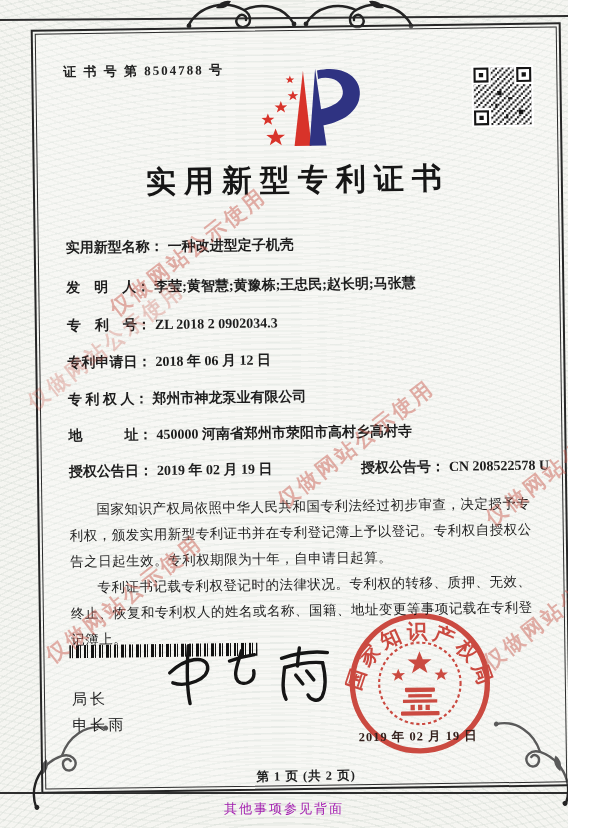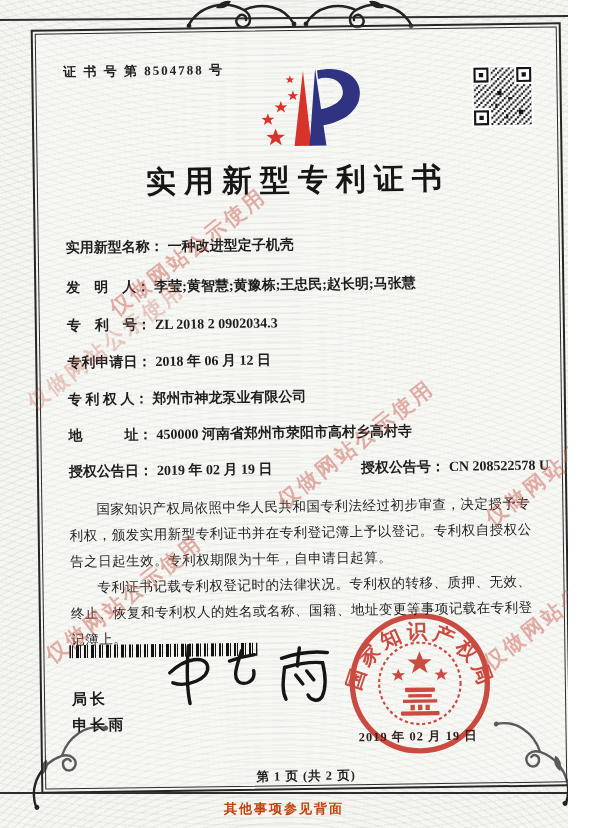--- a/index.html
+++ b/index.html
@@ -31,30 +31,30 @@
   .row{position:absolute;left:30px;right:26px;font-size:14px;font-weight:700;color:#1d1d1d;white-space:nowrap;}
   .row .lbl{display:inline-block;}
   .row .val{margin-left:4px;}
   .pair2{position:absolute;left:292px;top:0;}
   .body-text{position:absolute;left:30px;top:466px;width:468px;font-size:13.5px;line-height:1.92;
              color:#1f1f1f;font-weight:500;}
   .body-text p{margin:0;text-indent:2em;letter-spacing:.5px;}
   .barcode{position:absolute;left:28px;top:614px;width:188px;height:13px;
     background:repeating-linear-gradient(90deg,#121212 0 2px,transparent 2px 3px,#121212 3px 4px,
       transparent 4px 7px,#121212 7px 10px,transparent 10px 11px,#121212 11px 12px,transparent 12px 15px);}
-  .director{position:absolute;left:30px;top:656px;font-size:15px;font-weight:700;color:#1b1b1b;
+  .director{position:absolute;left:30px;top:656px;font-size:15px;font-weight:400;color:#1b1b1b;
             letter-spacing:3px;line-height:1.7;}
   .signature{position:absolute;left:100px;top:598px;}
   .seal{position:absolute;left:303px;top:582px;width:150px;height:150px;mix-blend-mode:multiply;}
   .seal-date{position:absolute;left:316px;top:702px;width:160px;font-size:12.5px;font-weight:700;
              color:#33201c;letter-spacing:1px;}
   .page-info{position:absolute;left:0;right:0;top:740px;text-align:center;font-size:12.5px;
              font-weight:700;color:#222;letter-spacing:1px;}
   .back-note{position:absolute;left:0;right:0;top:800px;text-align:center;font-size:13px;
-             font-weight:700;color:#c2410c;letter-spacing:2px;}
+             font-weight:400;color:#a21caf;letter-spacing:2px;}
   .wm{position:absolute;white-space:nowrap;font-size:21px;font-weight:700;letter-spacing:3px;
       color:rgba(201,92,79,.48);transform:rotate(-38deg);pointer-events:none;}
   .wm.faint{color:rgba(201,92,79,.30);}
 </style>
 </head>
 <body>
 
 <div class="page">
 
   <div class="deco-line top"></div>

